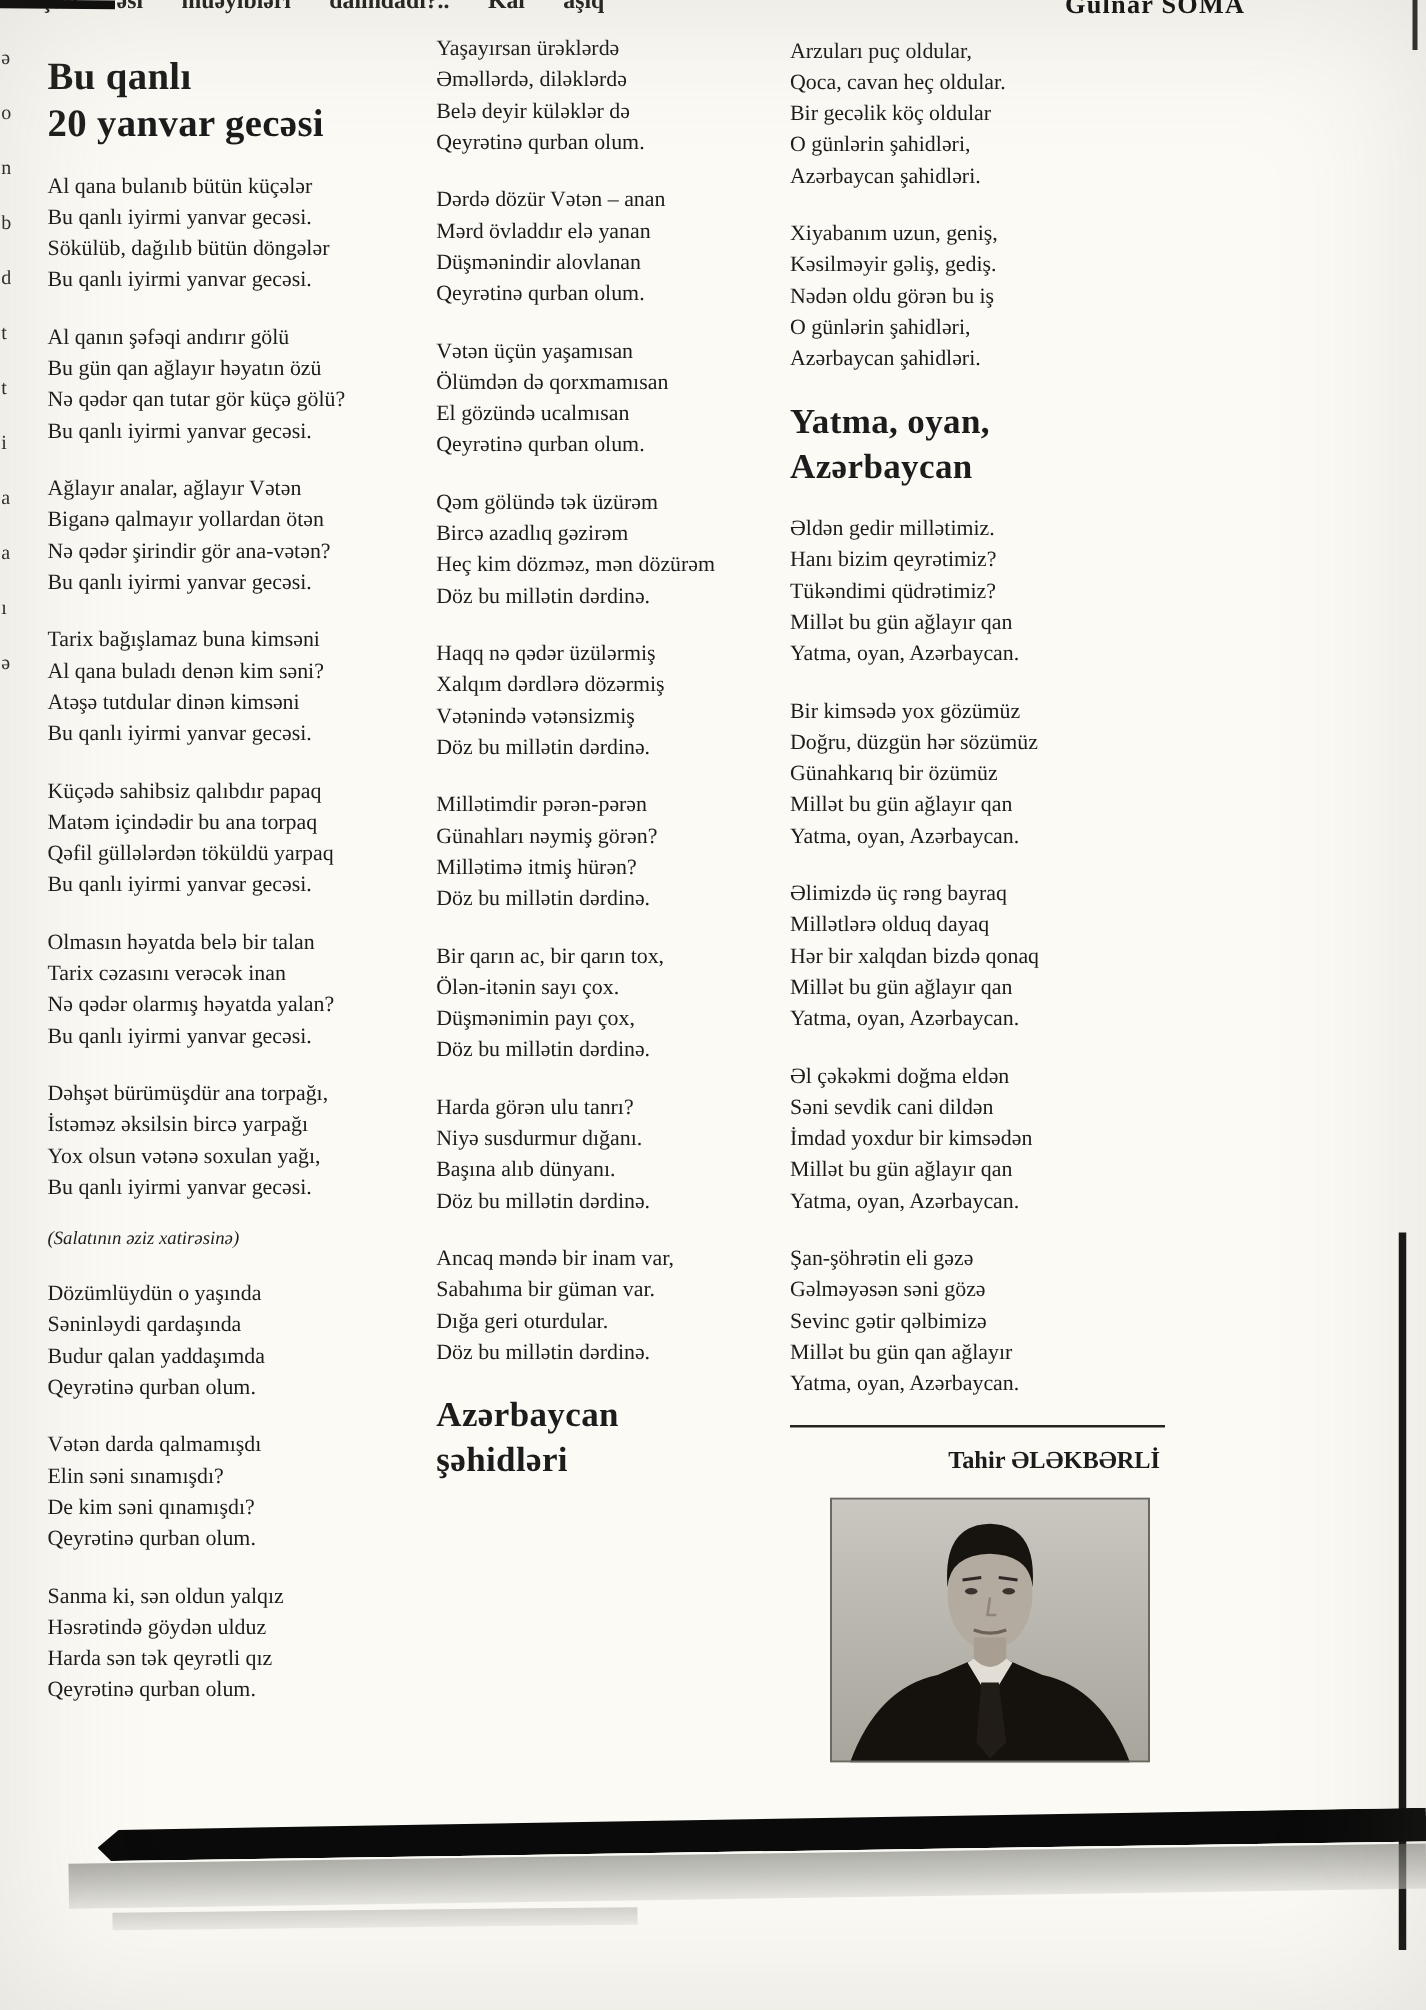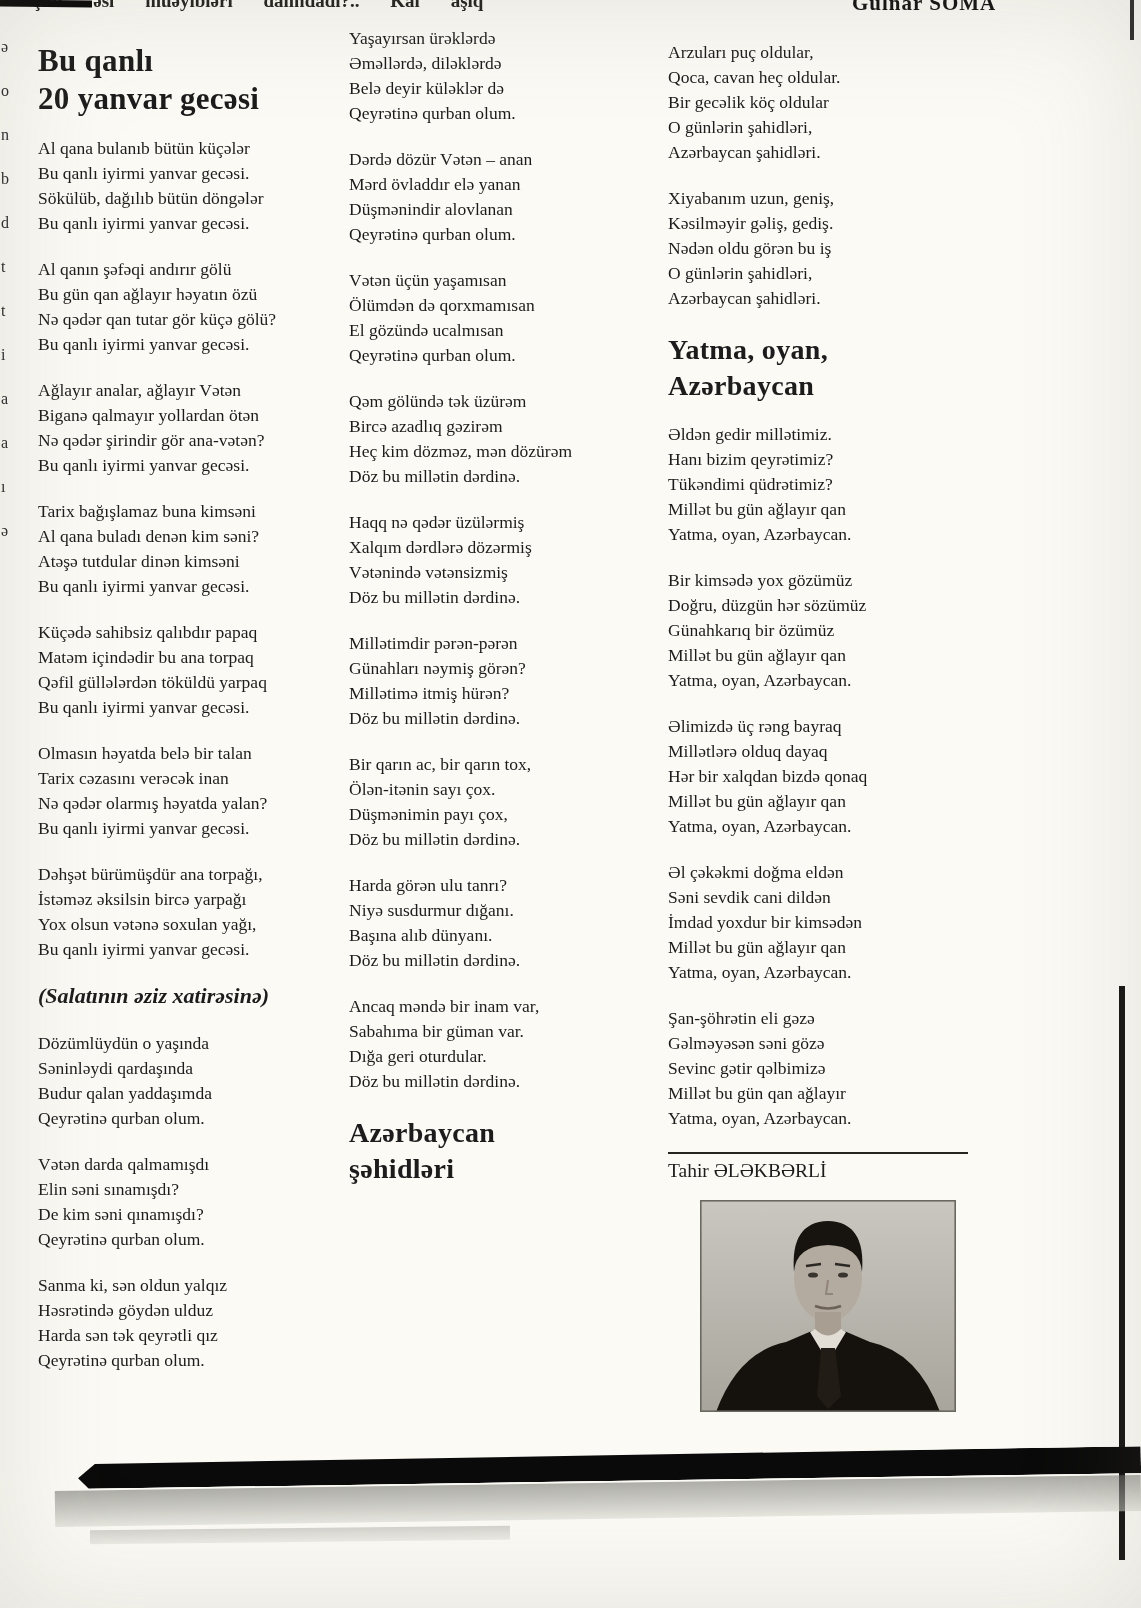--- a/index.html
+++ b/index.html
@@ -24,36 +24,36 @@
     position:absolute; left:852px; top:-9px; font-size:21px; font-weight:bold;
     letter-spacing:1px; color:#111;
   }
   .margin-col{ position:absolute; left:0; top:0; width:16px; height:100%; }
   .mletter{ position:absolute; left:1px; font-size:16px; color:#2a2a2a; }
 
   
   .col{ position:absolute; }
   .col1{ left:38px;  top:42px; width:300px; }
   .col2{ left:349px; top:26px; width:298px; }
-  .col3{ left:668px; top:28px; width:300px;margin-top:12px; }
+  .col3{ left:632px; top:28px; width:300px; }
 
   .stanza{ font-size:17.5px; line-height:25px; margin:0 0 21px 0; }
   .poem-title{
     font-size:28px; line-height:36px; font-weight:bold; 
     margin:10px 0 18px; letter-spacing:.3px;
   }
   .col1 .blocks > .poem-title:first-child{ font-size:31px; line-height:38px; margin-top:0; }
   .poem-subtitle{
-    font-style:italic; font-size:22px; margin:0 0 22px; white-space:nowrap;font-weight:bold;
+    font-style:italic; font-size:15px; margin:0 0 22px; white-space:nowrap;
   }
 
   
   .author-block{ margin-top:10px; }
   .author-rule{ border-top:2px solid #26241f; width:100%; }
-  .author-name{ text-align:left; font-weight:normal; font-size:19.5px; padding:6px 4px 0 0; }
+  .author-name{ text-align:right; font-weight:bold; font-size:19.5px; padding:16px 4px 0 0; }
 
   
   .photo{ margin:18px 0 0 32px; width:256px; height:212px; }
 
   
   .corner-tl{ position:absolute; left:0; top:0; width:92px; height:7px; background:#060606; transform:rotate(.5deg); }
   .edge-right{ position:absolute; left:1119px; top:986px; width:6px; height:574px; background:#141414; }
   .edge-right-top{ position:absolute; left:1130px; top:0; width:4px; height:40px; background:#2a2a2a; }
   .scan-bar{
     position:absolute; left:78px; top:1462px; width:1063px; height:27px; background:#0a0a0a;

